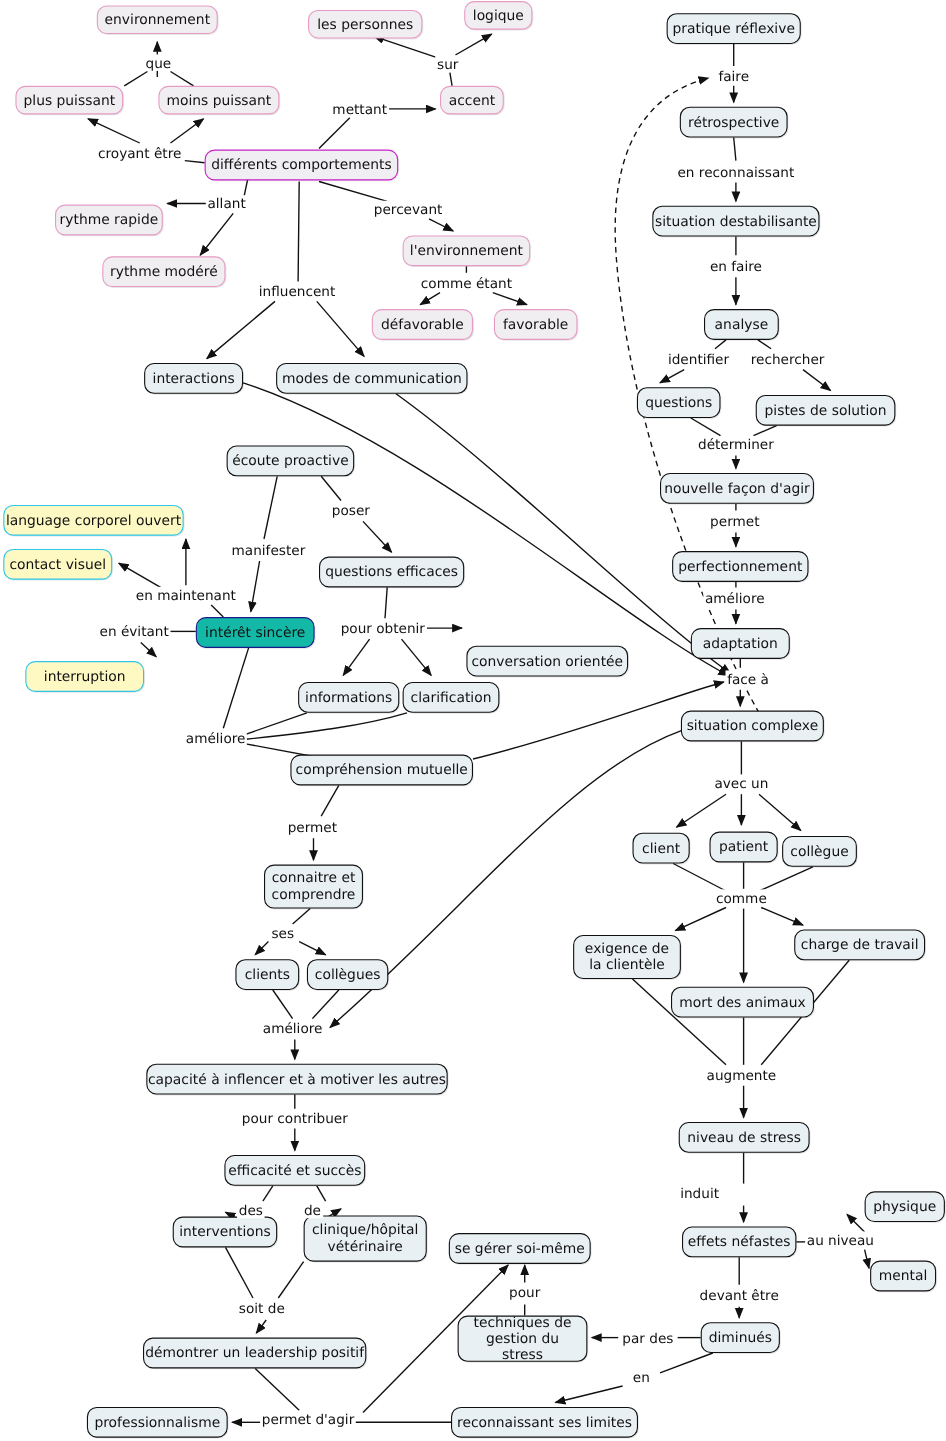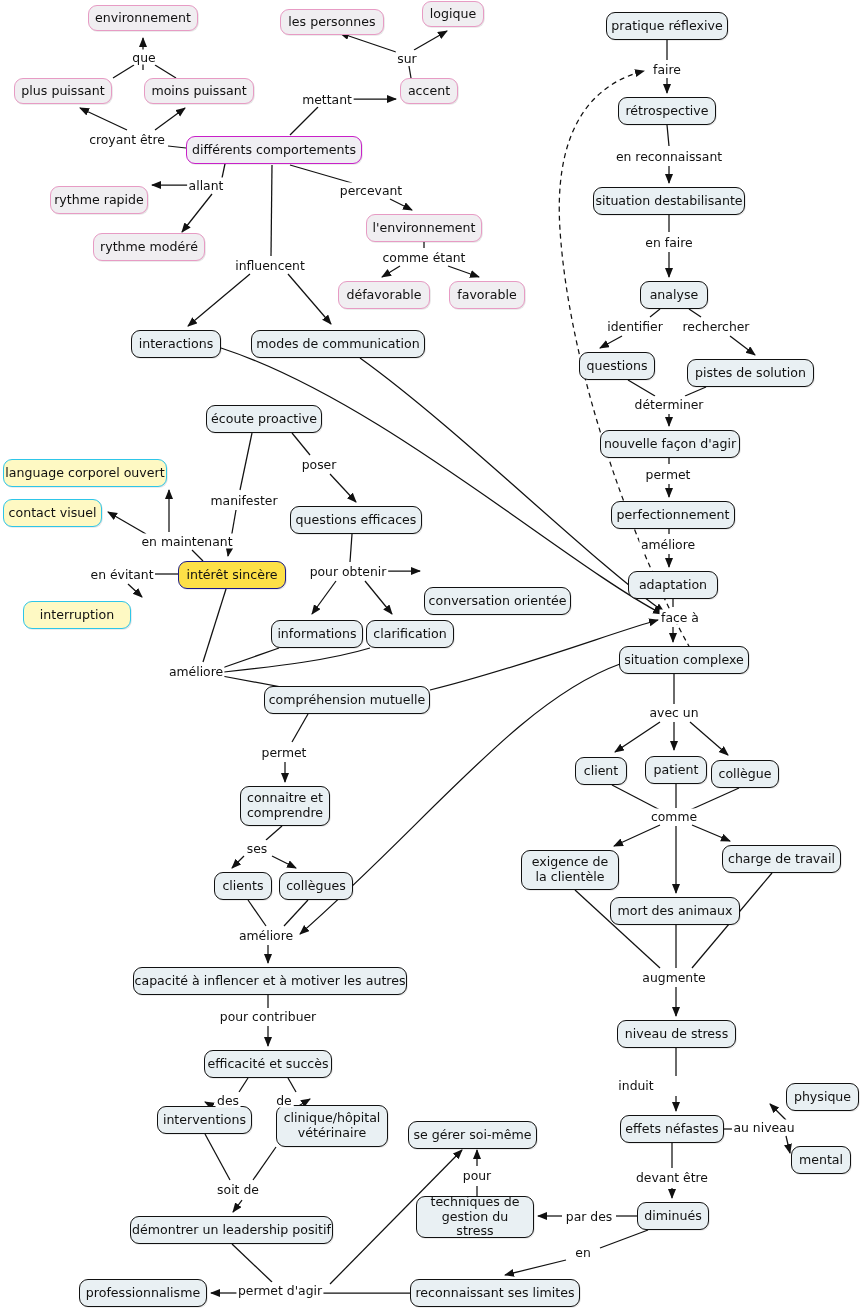--- a/index.html
+++ b/index.html
@@ -18,21 +18,21 @@
     text-align:center;
     display:flex;align-items:center;justify-content:center;
     padding:3px 7px;
     white-space:nowrap;
     box-shadow:0.8px 0.8px 0 rgba(0,0,0,0.10);
   }
   .node.wrap{white-space:normal;}
   .node.pink{border-color:#e79bc4;background:#f0eef1;}
   .node.cyan{border-color:#2ec6e8;background:#fef9c3;}
   .node.root{border-color:#c820c8;border-width:1.6px;background:#f0eef3;}
-  .node.navy{border-color:#1a1a8c;border-width:1.6px;background:#fde047;}
+  .node.navy{border-color:#1a1a8c;border-width:1.6px;background:#14b8a6;}
   .lbl{
     position:absolute;
     font-size:12.4px;
     color:#111;
     white-space:nowrap;
     background:#fff;
     padding:0 1.5px;
     transform:translate(-50%,-50%);
     text-align:center;
   }
@@ -267,21 +267,21 @@
       <div class="lbl" style="left: 669px; top: 156px;">en reconnaissant</div>
       <div class="lbl" style="left: 424px; top: 257px;">comme étant</div>
       <div class="lbl" style="left: 270px; top: 265px;">influencent</div>
       <div class="lbl" style="left: 669px; top: 242px;">en faire</div>
       <div class="lbl" style="left: 635px; top: 326px;">identifier</div>
       <div class="lbl" style="left: 716px; top: 326px;">rechercher</div>
       <div class="lbl" style="left: 669px; top: 404px;">déterminer</div>
       <div class="lbl" style="left: 319px; top: 464px;">poser</div>
       <div class="lbl" style="left: 244px; top: 500px;">manifester</div>
       <div class="lbl" style="left: 668px; top: 474px;">permet</div>
-      <div class="lbl" style="left: 187px; top: 541px;">en maintenant</div>
+      <div class="lbl" style="left: 169px; top: 541px;">en maintenant</div>
       <div class="lbl" style="left: 122px; top: 574px;">en évitant</div>
       <div class="lbl" style="left: 348px; top: 571px;">pour obtenir</div>
       <div class="lbl" style="left: 668px; top: 544px;">améliore</div>
       <div class="lbl" style="left: 680px; top: 617px;">face à</div>
       <div class="lbl" style="left: 196px; top: 671px;">améliore</div>
       <div class="lbl" style="left: 284px; top: 752px;">permet</div>
       <div class="lbl" style="left: 674px; top: 712px;">avec un</div>
       <div class="lbl" style="left: 674px; top: 816px;">comme</div>
       <div class="lbl" style="left: 257px; top: 848px;">ses</div>
       <div class="lbl" style="left: 674px; top: 977px;">augmente</div>

